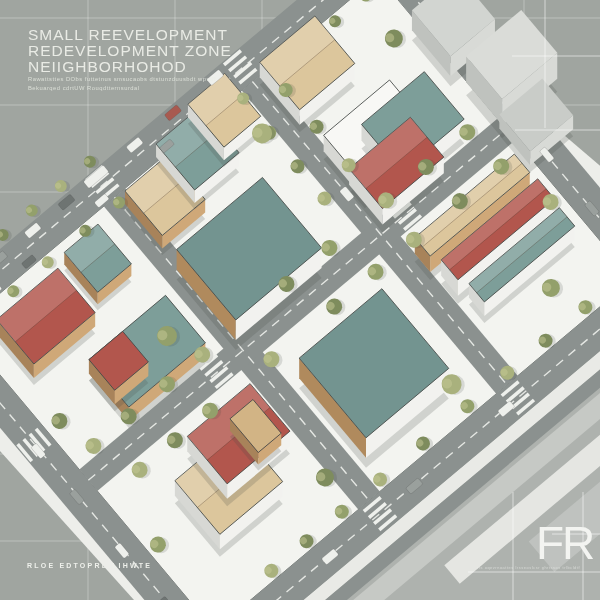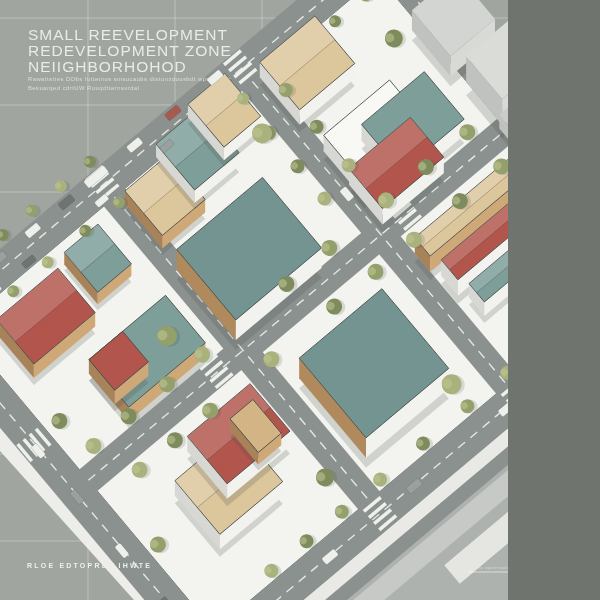--- a/index.html
+++ b/index.html
@@ -1,16 +1,16 @@
 <!DOCTYPE html>
 <html><head>
 <meta charset="utf-8">
 <style>
   html,body{margin:0;padding:0;background:#6f746f;}
-  #stage{position:relative;width:508px;height:600px;overflow:hidden;background:#d946ef;
+  #stage{position:relative;width:600px;height:600px;overflow:hidden;background:#d946ef;
          font-family:"Liberation Sans",sans-serif;}
   svg text{font-family:"Liberation Sans",sans-serif;}
   .title-line{fill:#e9ebe5;font-size:15.5px;letter-spacing:1px;font-weight:500;}
   .sub-line{fill:rgba(235,238,230,0.78);font-size:5.8px;letter-spacing:0.5px;}
   .caption{fill:#eef0eb;font-size:7px;letter-spacing:2.2px;font-weight:bold;}
   .logo{fill:#f3f4f1;font-size:46px;letter-spacing:-2px;}
   .logo-sub{fill:rgba(240,242,238,0.6);font-size:3.8px;letter-spacing:0.6px;}
 </style>
 </head>
 <body>

